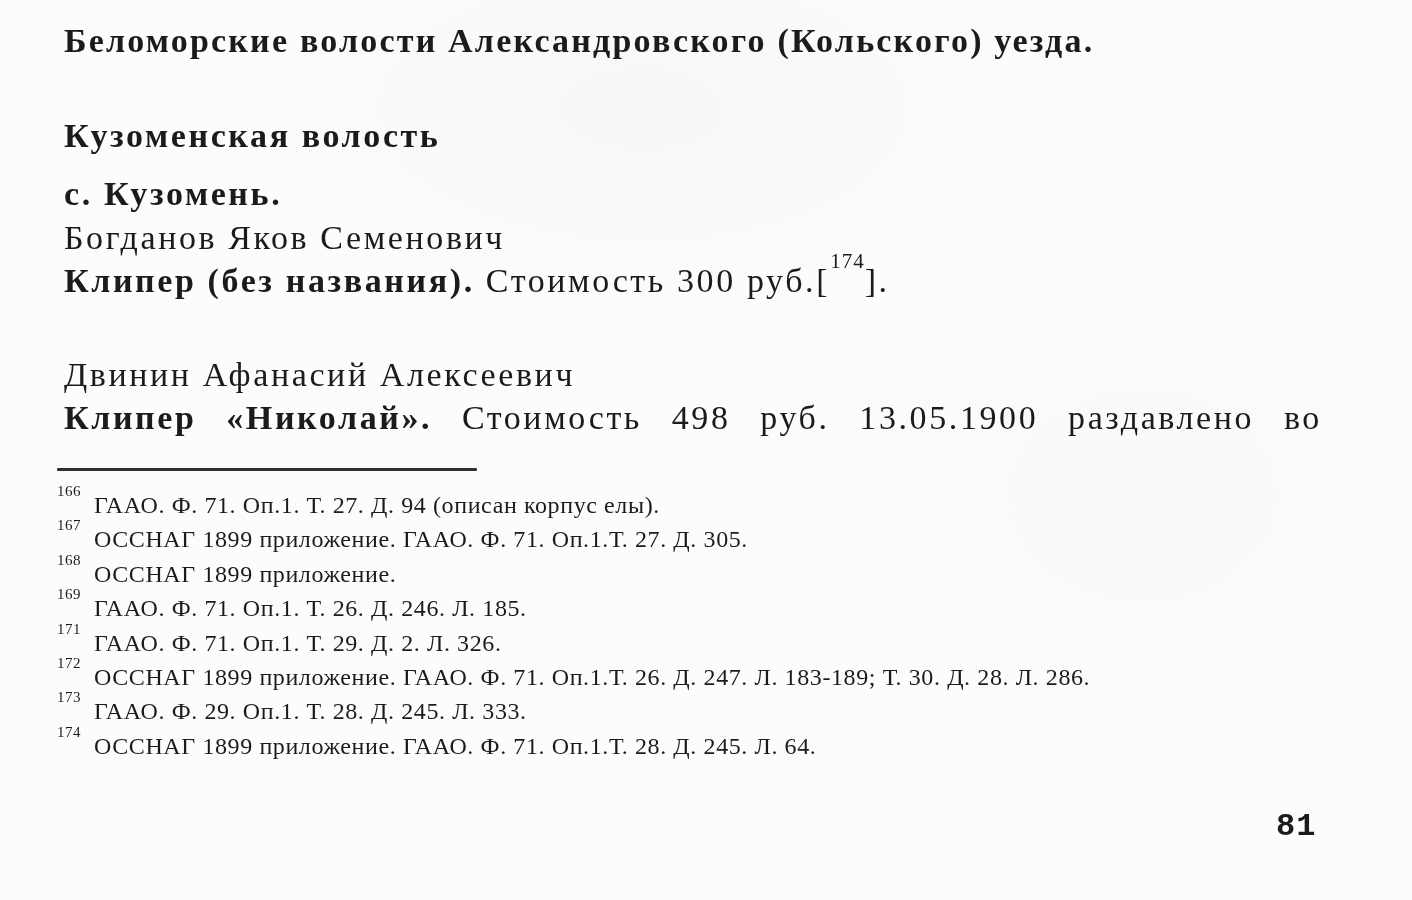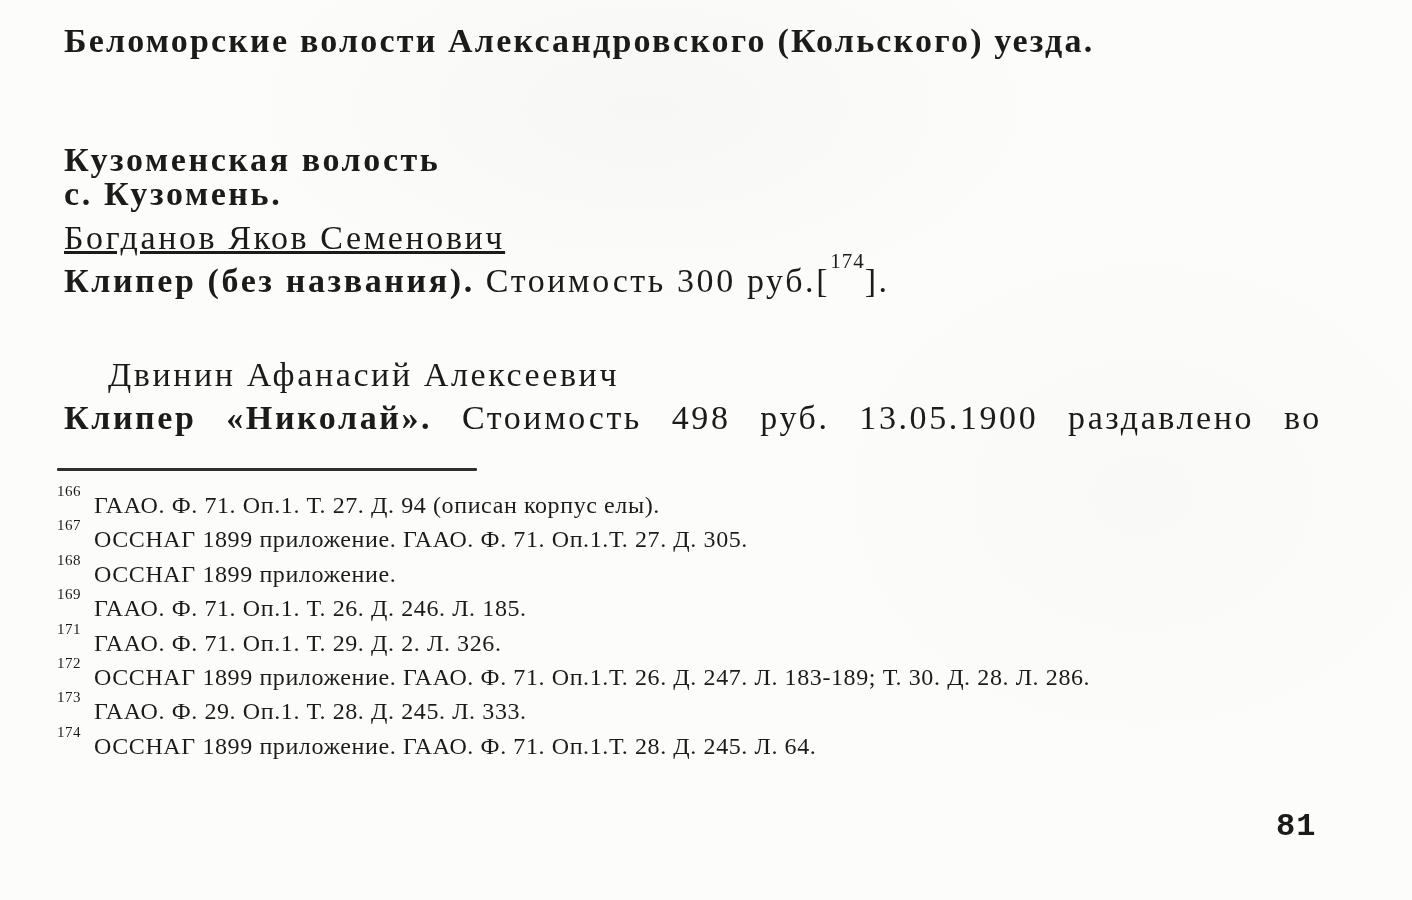--- a/index.html
+++ b/index.html
@@ -31,25 +31,25 @@
     white-space: nowrap;
   }
   .line {
     position: absolute;
     left: 64px;
     white-space: nowrap;
     font-size: 34px;
     letter-spacing: 2.6px;
   }
   .bold { font-weight: 700; }
-  .volost-heading   { top: 117px; font-weight: 700; margin-top: 24px; }
+  .volost-heading   { top: 117px; font-weight: 700; }
   .village-heading  { top: 175px; font-weight: 700; }
-  .owner-1          { top: 219px; text-decoration: underline; }
+  .owner-1          { top: 219px; }
   .vessel-line-1    { top: 261px; }
-  .owner-2          { top: 356px; margin-left: 44px; }
+  .owner-2          { top: 356px; }
   .vessel-line-2 {
     top: 399px;
     width: 1258px;
     white-space: normal;
     text-align: justify;
     text-align-last: justify;
   }
   .fn-ref-sup {
     font-size: 21px;
     position: relative;

